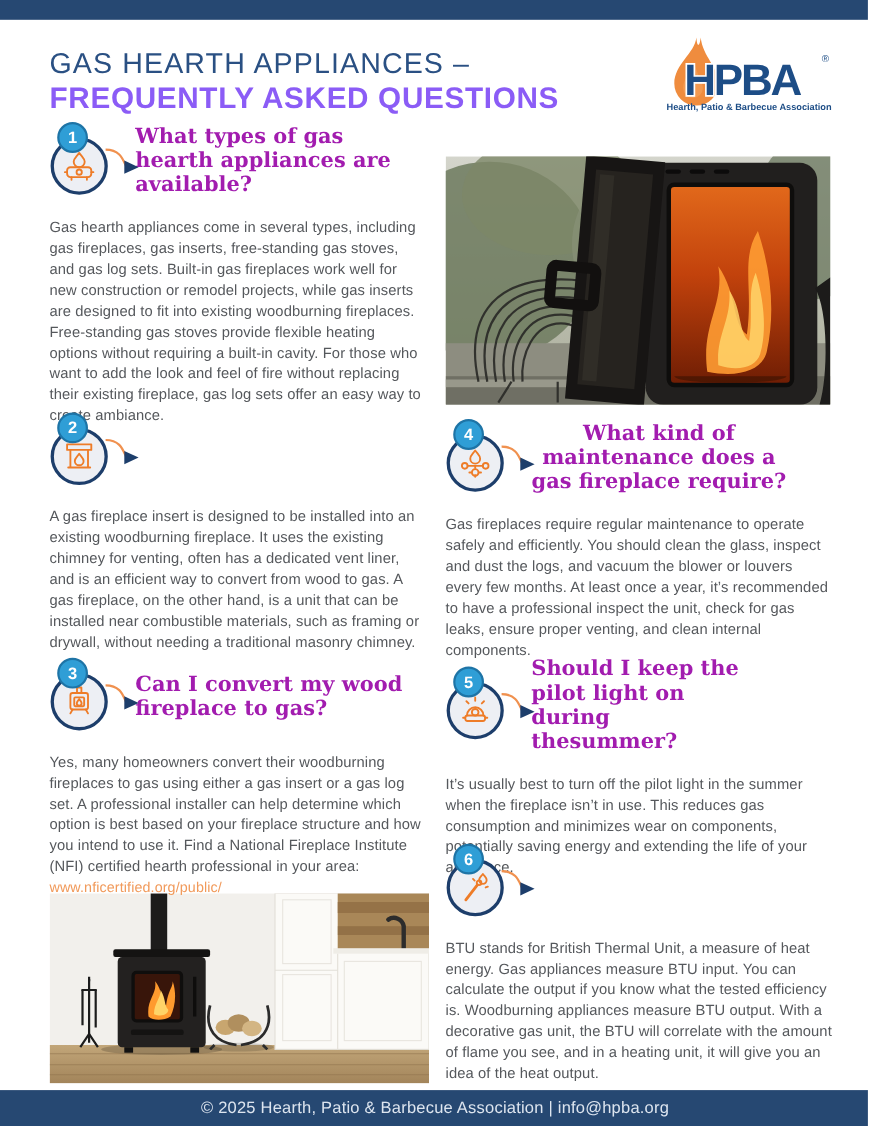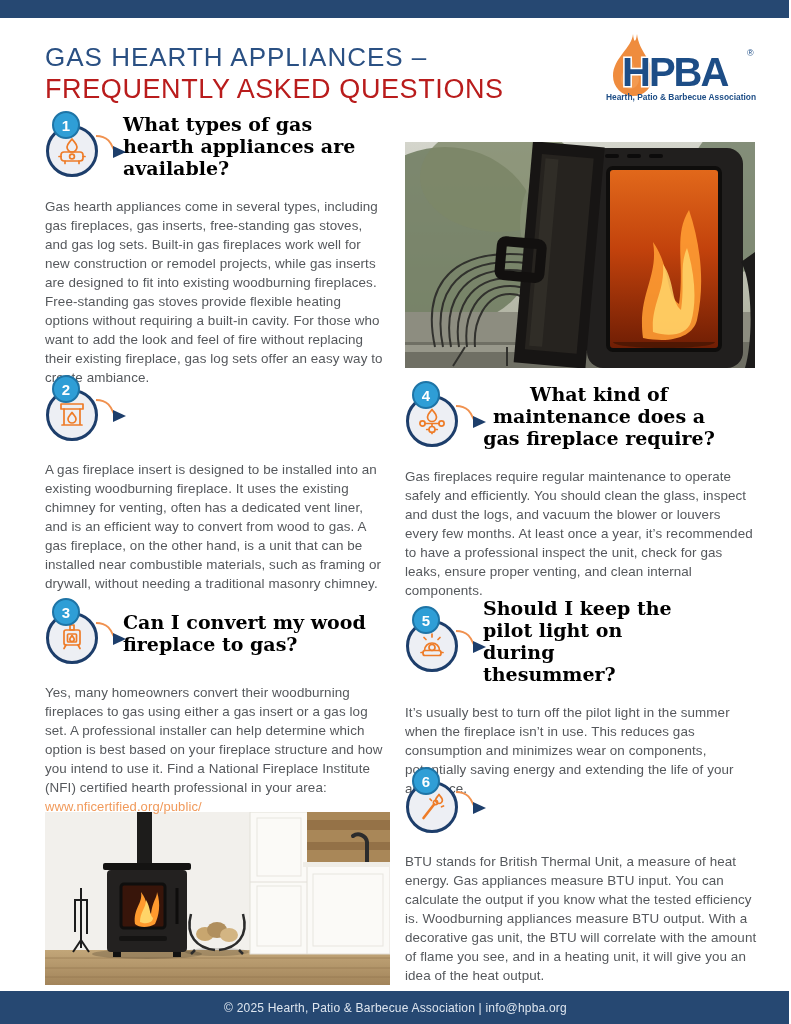--- a/index.html
+++ b/index.html
@@ -1,38 +1,38 @@
 <!DOCTYPE html>
 <html><head>
 <meta charset="utf-8">
 <style>
   html,body{margin:0;padding:0;background:#ffffff;}
   .page{position:relative;width:789px;height:1024px;background:#ffffff;overflow:hidden;
         font-family:"Liberation Sans",sans-serif;}
   .topbar{position:absolute;left:0;top:0;width:791px;height:18px;background:#264872;}
   .footer{position:absolute;left:0;bottom:0;width:791px;height:33px;background:#264872;
           display:flex;align-items:center;justify-content:center;}
-  .footer-text{color:#dde5ef;font-size:12px;letter-spacing:.2px;}
+  .footer-text{color:#dde5ef;font-size:15px;letter-spacing:.2px;}
 
   .header-title{position:absolute;left:45px;top:42px;line-height:1.18;}
   .t1{font-size:26px;color:#2a5083;font-weight:normal;letter-spacing:1px;}
-  .t2{font-size:27px;color:#b91c1c;font-weight:normal;letter-spacing:.6px;margin-top:1px;}
+  .t2{font-size:27px;color:#8b5cf6;font-weight:bold;letter-spacing:.6px;margin-top:1px;}
 
   .logo{position:absolute;right:30px;top:32px;width:170px;height:74px;}
 
   .faq{position:absolute;}
   .faq-head{display:flex;align-items:center;}
   .icon-wrap{flex:0 0 74px;position:relative;height:64px;}
   .big-circle{position:absolute;left:1px;top:11px;width:46px;height:46px;border-radius:50%;
               border:3px solid #1d3e6b;background:#edeff4;display:flex;align-items:center;justify-content:center;}
   .badge{position:absolute;left:7px;top:-3px;width:24px;height:24px;border-radius:50%;
          background:#2f9ed6;border:2px solid #1e74a6;color:#ffffff;font-weight:bold;font-size:15px;
          display:flex;align-items:center;justify-content:center;z-index:2;}
   .arrow{position:absolute;left:49px;top:15px;}
-  .question{font-family:"DejaVu Serif",serif;font-weight:bold;color:#000000;
+  .question{font-family:"DejaVu Serif",serif;font-weight:bold;color:#a21caf;
             font-size:19px;line-height:22px;margin:0 0 0 4px;max-width:262px;}
   .w-narrow{max-width:232px;text-align:center;}
   .w-xnarrow{max-width:198px;}
   .answer{font-size:13.4px;line-height:19px;color:#55585c;margin:18px 0 0 0;letter-spacing:.1px;}
   .link{display:block;color:#f19a5b;text-decoration:none;font-size:13px;line-height:19px;letter-spacing:.1px;}
 
   .photo{position:absolute;overflow:hidden;}
   .photo svg{display:block;}
 
   #faq1{left:45px;top:113px;width:340px;}

